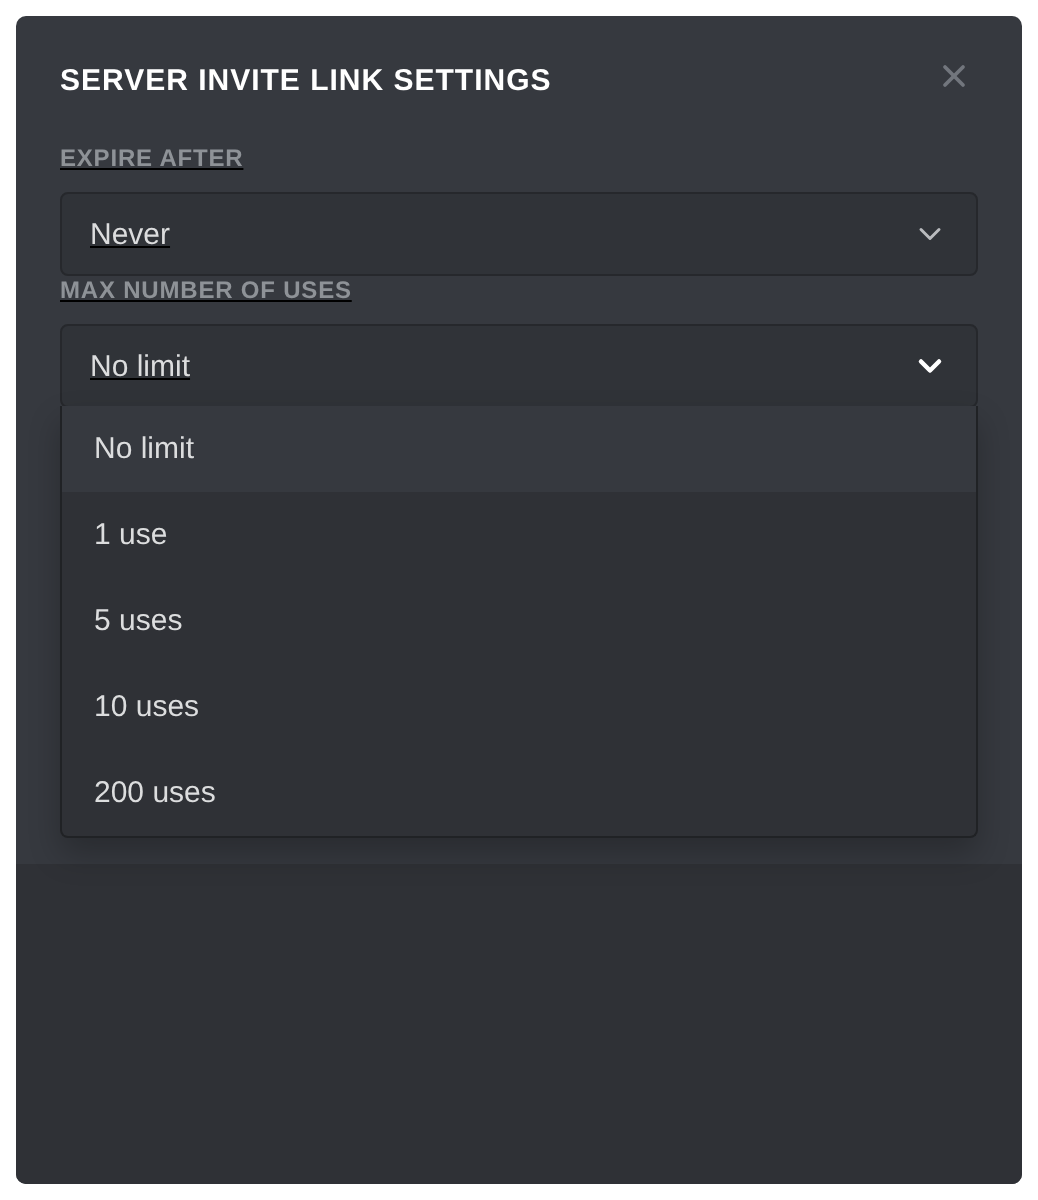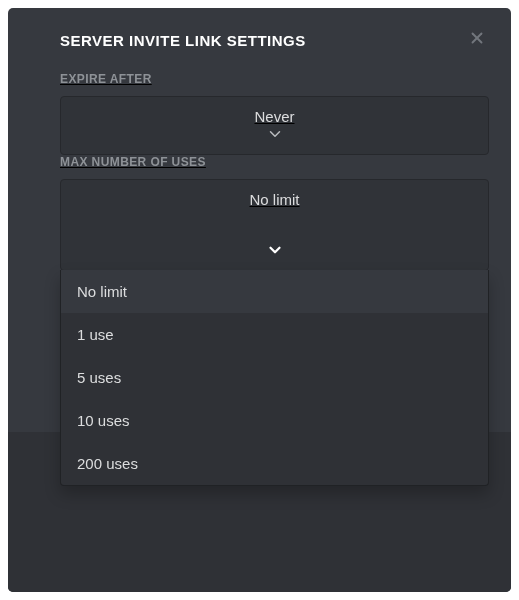--- a/index.html
+++ b/index.html
@@ -66,21 +66,20 @@
   .select-box {
     background: rgba(0,0,0,0.1);
     border: 1px solid #26282c;
     border-radius: 4px;
     padding: 11px 14px;
     display: flex;
     justify-content: space-between;
     align-items: center;
     cursor: pointer;
     position: relative;
-    flex-direction: column;
   }
   .select-box.open {
     background: #303338;
     gap: 33px;
   }
   .select-value {
     color: #dcddde;
     font-size: 15px;
   }
   .chevron {
@@ -123,21 +122,20 @@
     right: 0;
     bottom: 0;
     height: 160px;
     background: #2f3136;
     border-radius: 0 0 5px 5px;
     z-index: 0;
   }
   .relwrap {
     position: relative;
     z-index: 1;
-    padding-left: 30px;
   }
 </style>
 </head>
 <body>
 
 <div class="modal">
   <div class="footer-shadow"></div>
   <div class="relwrap">
     <div class="modal-header">
       <div class="modal-title">SERVER INVITE LINK SETTINGS</div>

